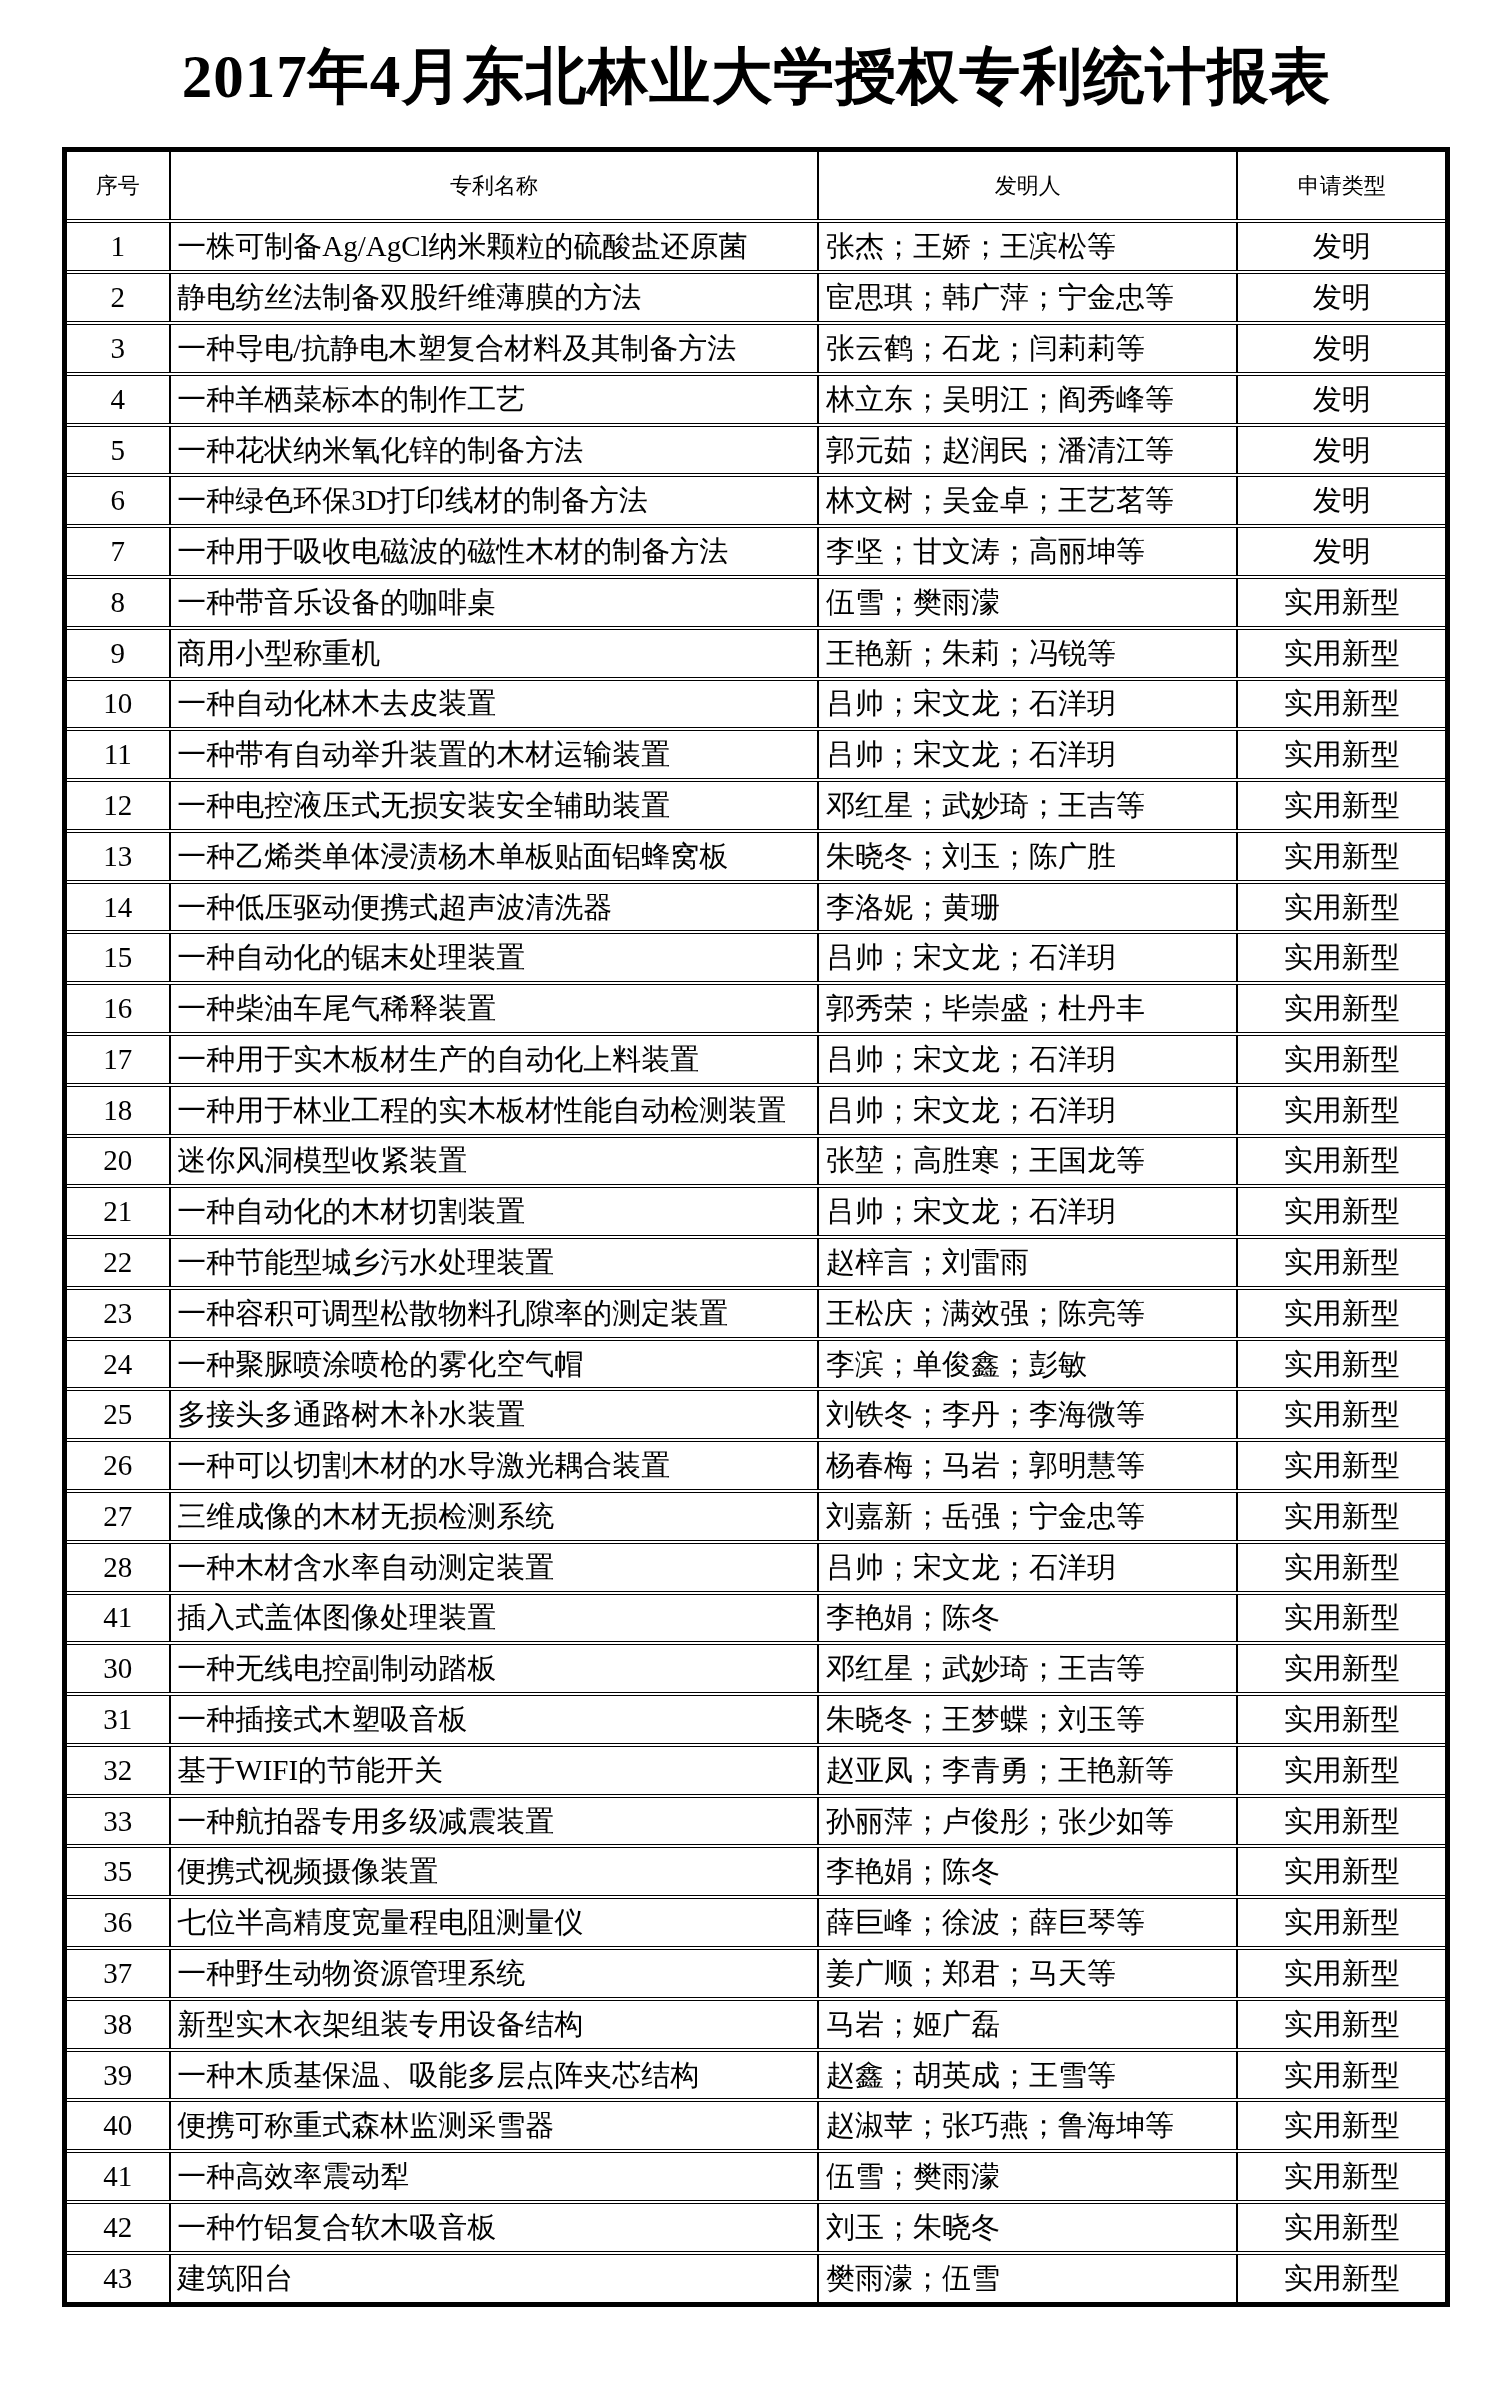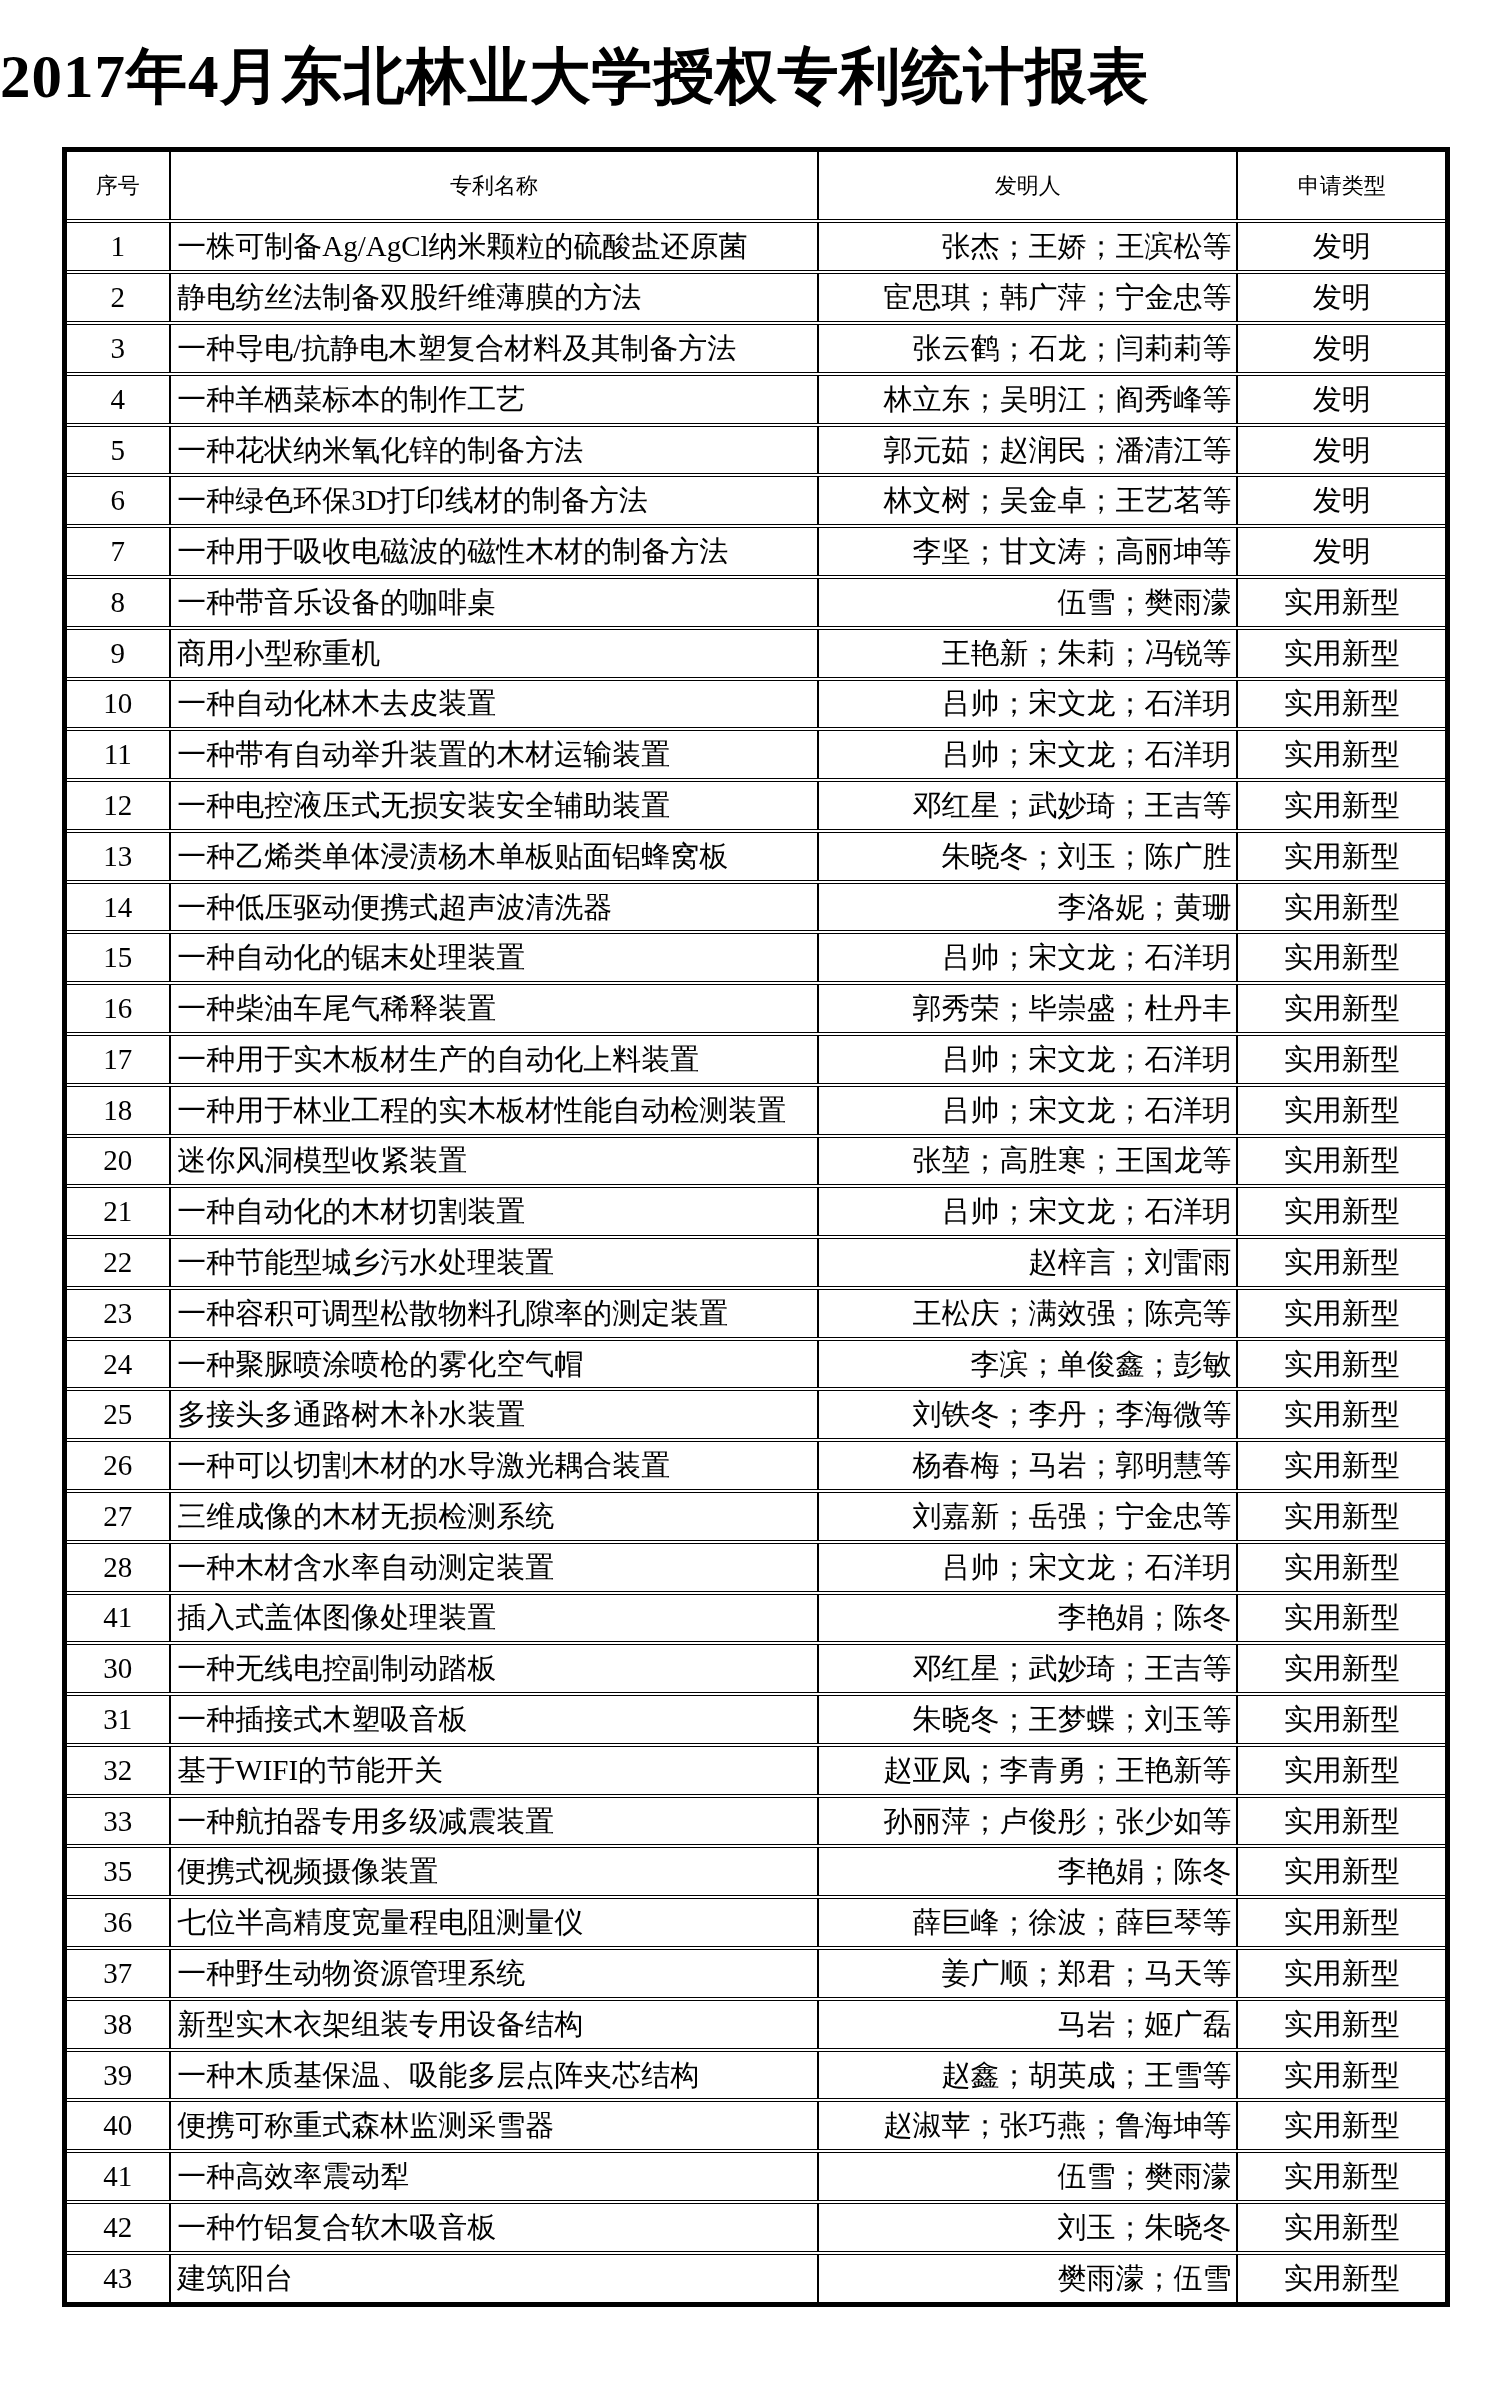--- a/index.html
+++ b/index.html
@@ -13,20 +13,21 @@
     width: 1513px;
     min-height: 3313px;
     box-sizing: border-box;
   }
   .page {
     width: 1513px;
     box-sizing: border-box;
     padding-top: 21.6px;
   }
   .report-title {
+    text-align: center;
     font-size: 61px;
     font-weight: bold;
     letter-spacing: 1px;
     margin: 14.4px 0 29px 0;
   }
   table.patents {
     table-layout: fixed;
     border-collapse: collapse;
     width: 1388px;
     margin: 0 auto 0 62px;
@@ -55,21 +56,21 @@
   }
   td.col-no {
     text-align: center;
   }
   td.col-name {
     text-align: left;
     padding: 1.9px 4.8px 1.9px 6.7px;
     margin-top: 20px;
   }
   td.col-inv {
-    text-align: right;
+    text-align: left;
     padding: 1.9px 4.8px 1.9px 6.7px;
   }
   td.col-type {
     text-align: center;
   }
 </style>
 </head>
 <body>
 
 <div class="page">

